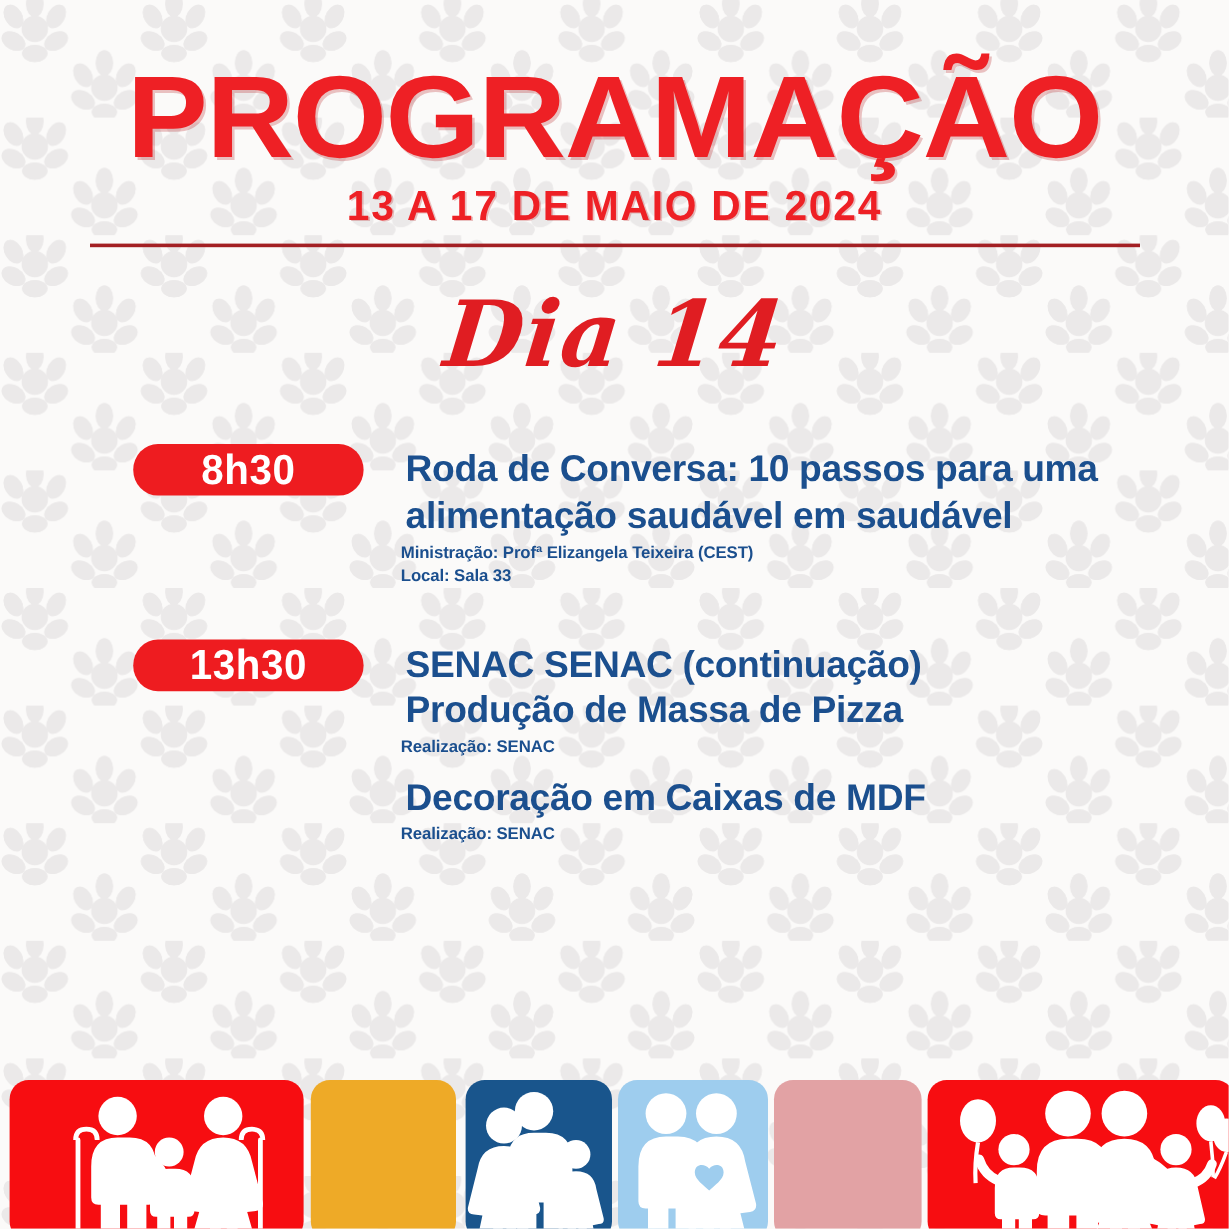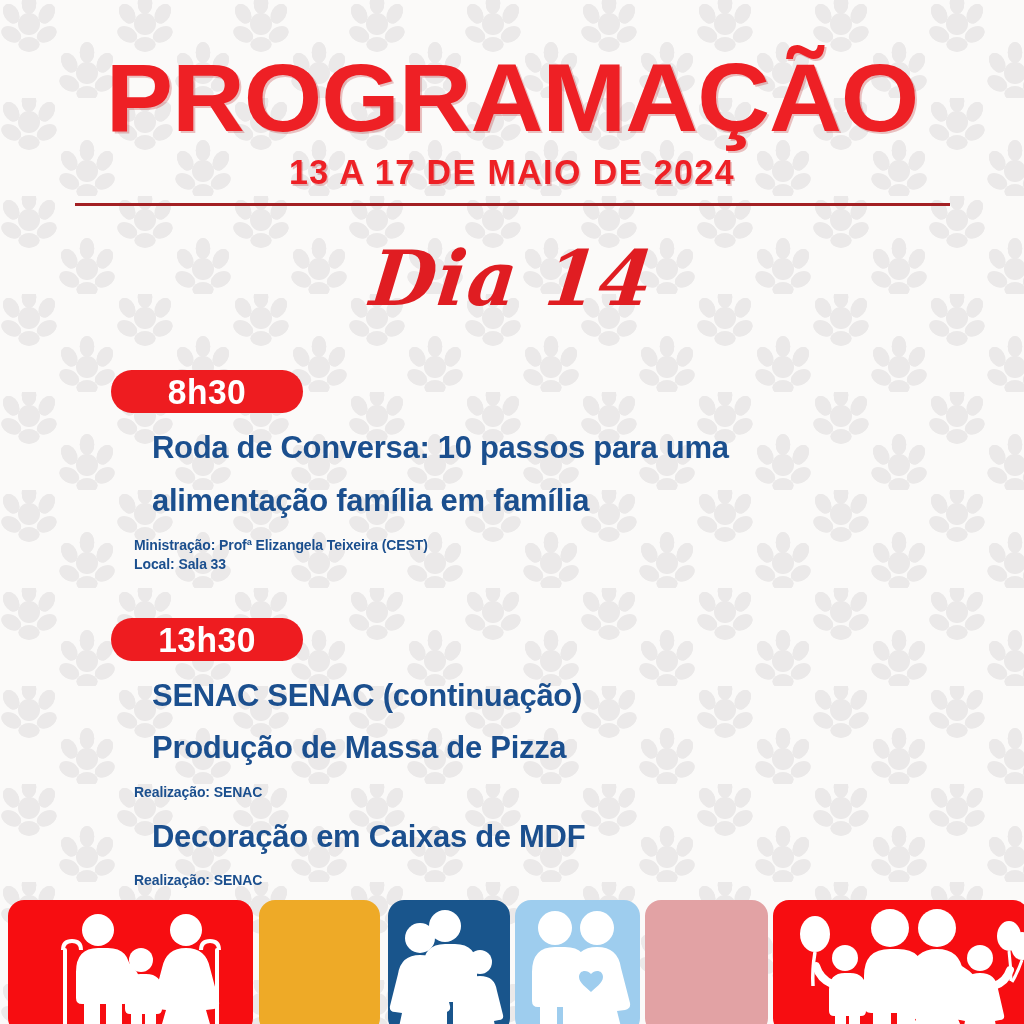--- a/index.html
+++ b/index.html
@@ -90,21 +90,20 @@
   
   .schedule {
     position: relative;
     z-index: 2;
     margin-top: 26px;
   }
   .event {
     display: flex;
     align-items: flex-start;
     padding-left: 107px;
-    flex-direction: column;
   }
   .event + .event { margin-top: 44px; }
 
   .time-pill {
     flex: 0 0 auto;
     width: 200px;
     height: 43px;
     border-radius: 26px;
     background: #ee1c20;
     color: #ffffff;
@@ -122,21 +121,21 @@
     padding-top: 0px;
     color: #1b4f8e;
   }
   .ev-title {
     font-family: "Liberation Sans", sans-serif;
     font-weight: bold;
     font-size: 31px;
     line-height: 1.12;
     letter-spacing: -0.3px;
     color: #1b4f8e;
-    margin: 18px;
+    margin: 4px;
     white-space: nowrap;
   }
   .ev-meta {
     font-family: "Liberation Sans", sans-serif;
     font-weight: bold;
     font-size: 14px;
     line-height: 1.25;
     color: #1b4f8e;
     margin: 2px 0 0 0;
     letter-spacing: -0.1px;
@@ -205,21 +204,21 @@
   <div class="day-wrap">
     <span class="day-script">Dia 14</span>
   </div>
 
   <div class="schedule">
 
     <div class="event">
       <div class="time-pill">8h30</div>
       <div class="event-body">
         <div class="ev-title">Roda de Conversa: 10 passos para uma</div>
-        <div class="ev-title">alimentação família em família</div>
+        <div class="ev-title">alimentação saudável em saudável</div>
         <div class="ev-meta">Ministração: Profª Elizangela Teixeira (CEST)</div>
         <div class="ev-meta">Local: Sala 33</div>
       </div>
     </div>
 
     <div class="event">
       <div class="time-pill">13h30</div>
       <div class="event-body">
         <div class="ev-title">SENAC SENAC (continuação)</div>
 

